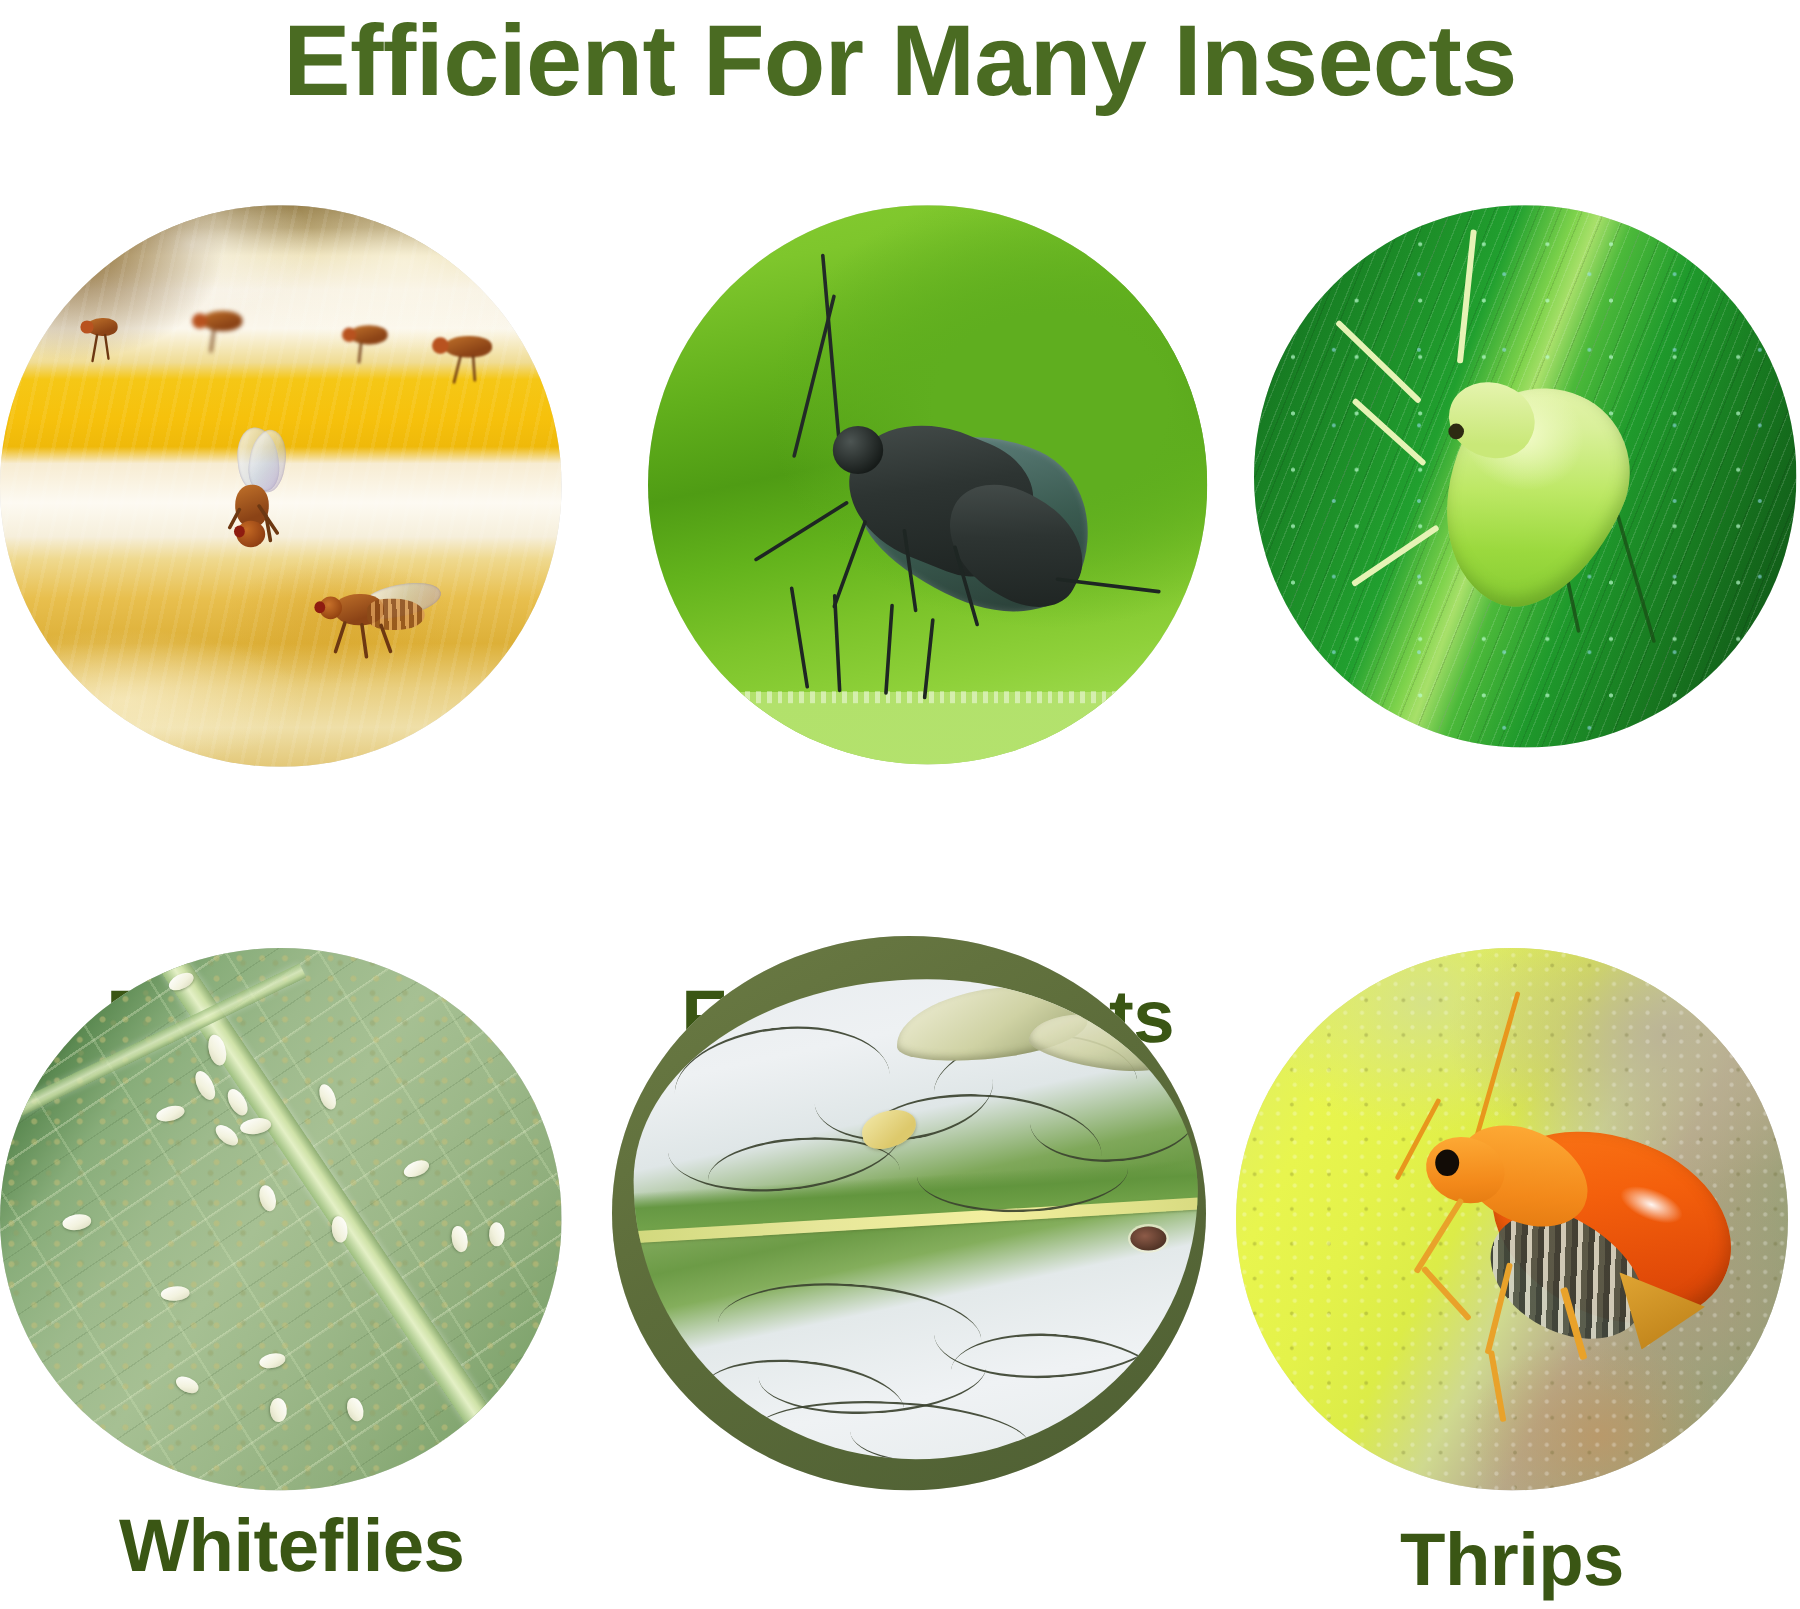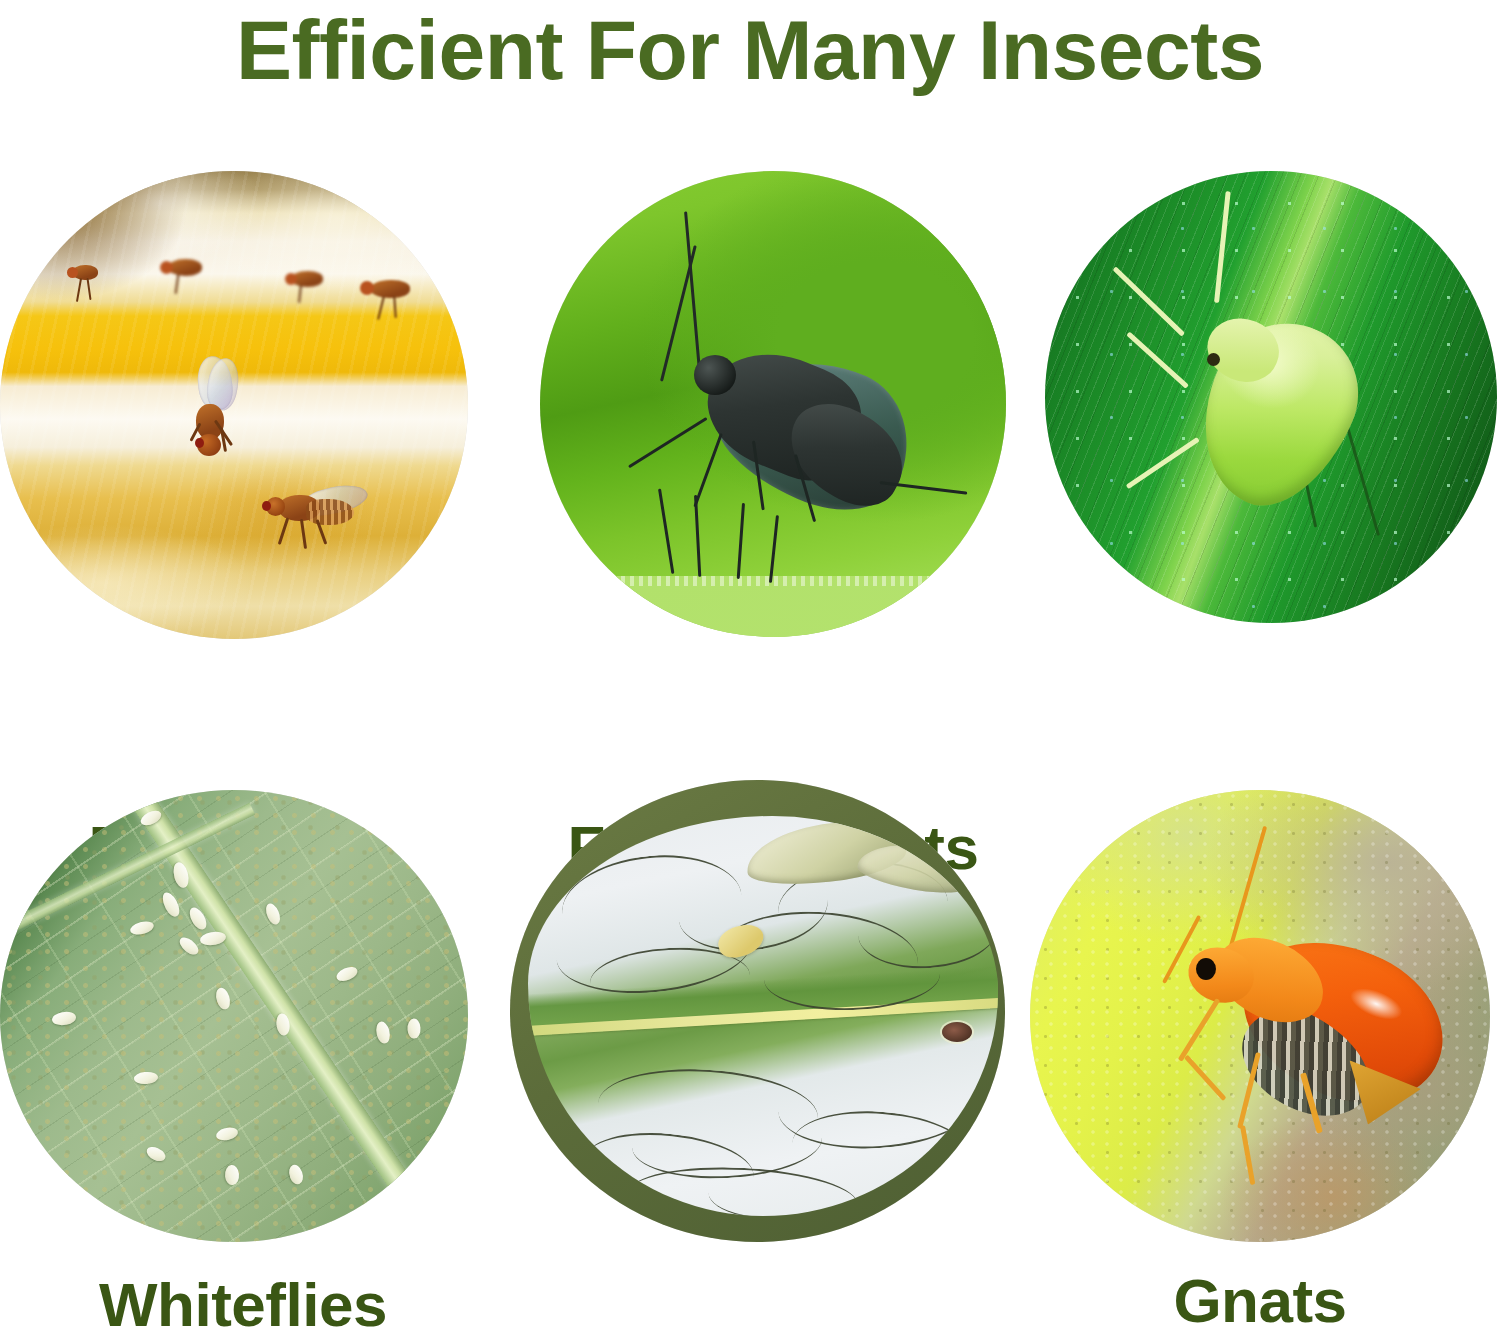--- a/index.html
+++ b/index.html
@@ -430,21 +430,21 @@
     <div class="wfly" style="left:272px; top:228px; width:22px; height:13px; transform:rotate(80deg);"></div>
     <div class="wfly" style="left:372px; top:236px; width:22px; height:13px; transform:rotate(76deg);"></div>
     <div class="wfly" style="left:404px; top:232px; width:20px; height:13px; transform:rotate(86deg);"></div>
     <div class="wfly" style="left:134px; top:282px; width:24px; height:12px; transform:rotate(-6deg);"></div>
     <div class="wfly" style="left:216px; top:338px; width:22px; height:12px; transform:rotate(-14deg);"></div>
     <div class="wfly" style="left:146px; top:358px; width:20px; height:12px; transform:rotate(24deg);"></div>
     <div class="wfly" style="left:222px; top:378px; width:20px; height:14px; transform:rotate(84deg);"></div>
     <div class="wfly" style="left:286px; top:378px; width:20px; height:13px; transform:rotate(70deg);"></div>
     <div class="wfly" style="left:52px; top:222px; width:24px; height:13px; transform:rotate(-10deg);"></div>
   </div>
-  <div class="label" style="left:0; top:484px; width:468px;padding-left:18px;">Whiteflies</div>
+  <div class="label" style="left:0; top:468px; width:468px;padding-left:18px;">Whiteflies</div>
 </div>
 
 <div class="cell" style="left:510px; top:780px; width:500px; height:561px;">
   <div class="circle" style="left:0px; top:0px; width:495px; height:462px;">
     <div class="lay lm-bg"></div>
 
     <div class="lm-leaf" style="left:18px; top:36px; width:470px; height:400px;">
       <div class="lm-band"></div>
       <div class="lm-midrib"></div>
 
@@ -496,14 +496,14 @@
 
       <div style="position:absolute; left:256px; top:256px; width:74px; height:62px; background:linear-gradient(150deg,#e0a533,#b97c15); clip-path:polygon(0% 0%, 100% 34%, 34% 100%); transform:rotate(6deg);"></div>
 
       <div class="bt-leg" style="left:126px; top:190px; width:5px; height:72px; transform:rotate(32deg);"></div>
       <div class="bt-leg" style="left:94px; top:250px; width:5px; height:58px; transform:rotate(-42deg);"></div>
       <div class="bt-leg" style="left:166px; top:244px; width:5px; height:78px; transform:rotate(14deg);"></div>
       <div class="bt-leg" style="left:150px; top:318px; width:5px; height:60px; transform:rotate(-10deg);"></div>
       <div class="bt-leg" style="left:210px; top:266px; width:6px; height:62px; transform:rotate(-16deg);"></div>
     </div>
   </div>
-  <div class="label" style="left:0; top:480px; width:460px;">Gnats</div>
+  <div class="label" style="left:0; top:480px; width:460px;">Thrips</div>
 </div>
 
 </body></html>

